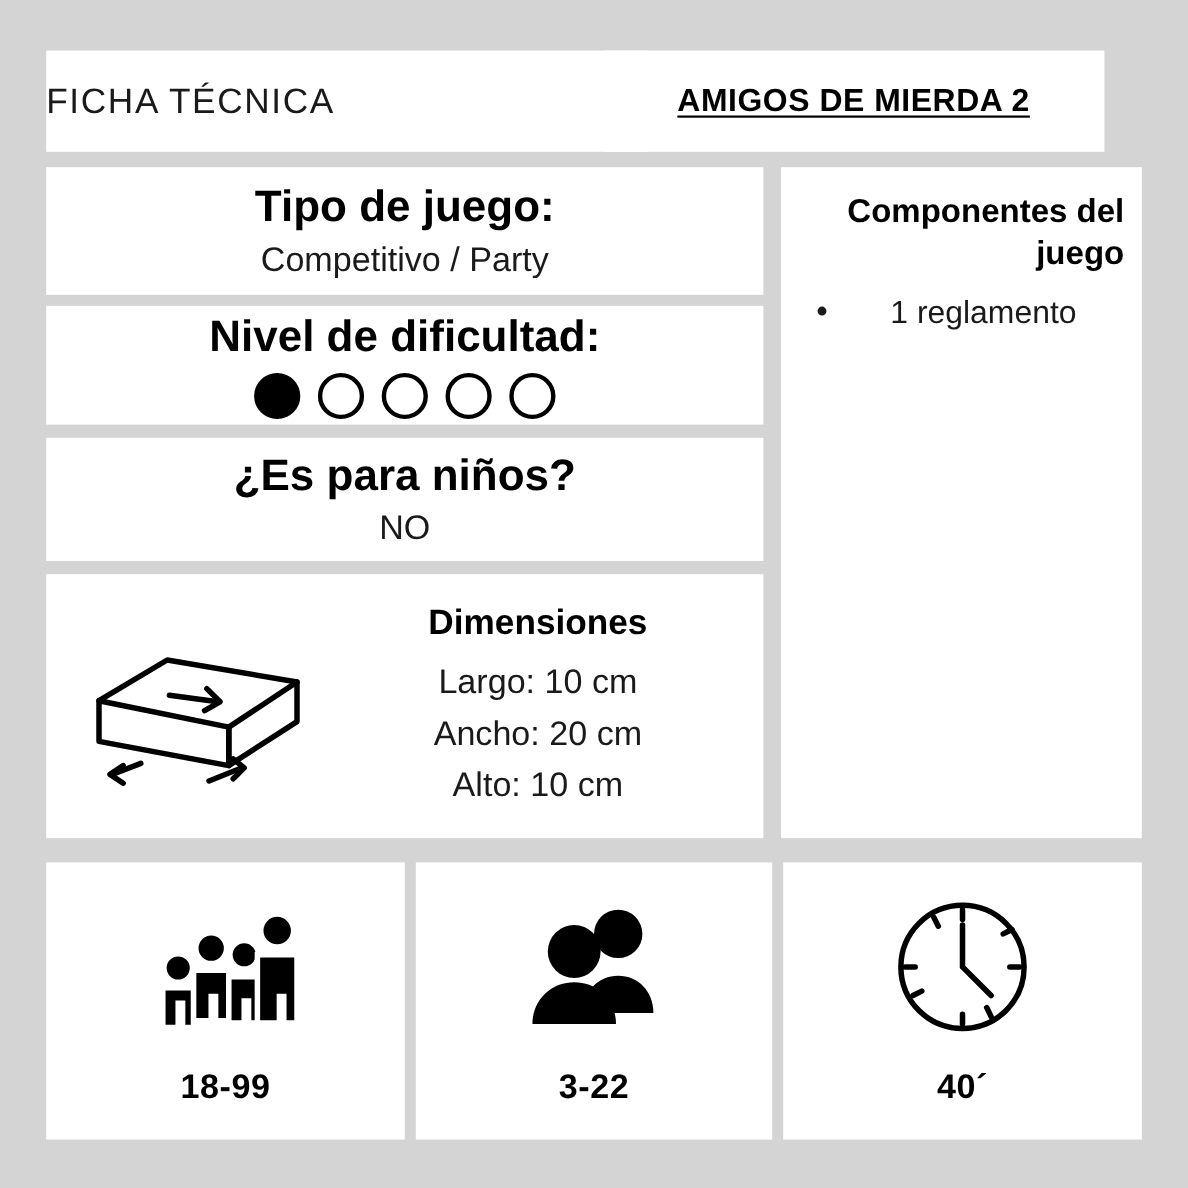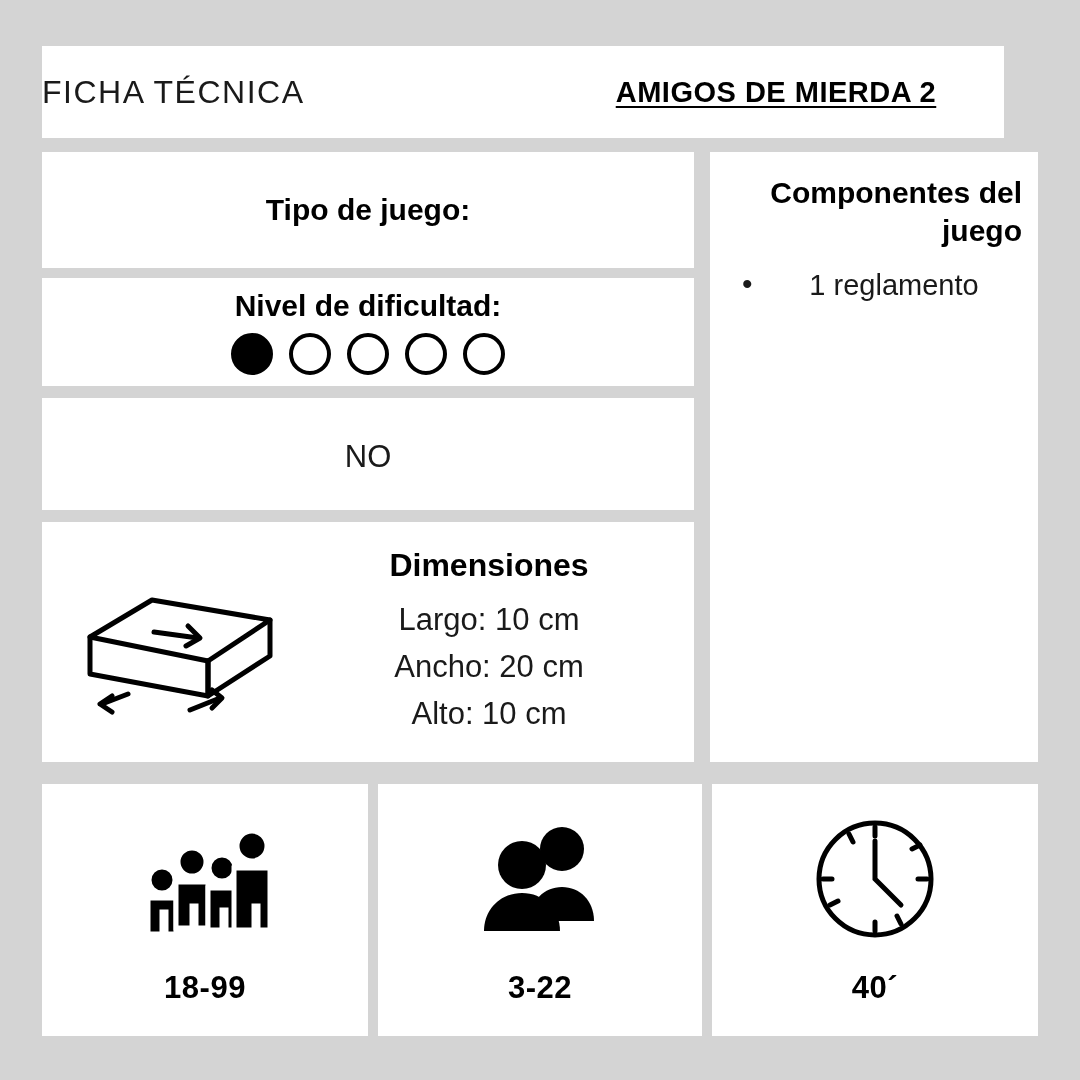--- a/index.html
+++ b/index.html
@@ -71,21 +71,21 @@
     width: 652px; height: 112px;
     display: flex; flex-direction: column;
     align-items: center; justify-content: center;
   }
   #card-dim {
     left: 42px; top: 522px;
     width: 652px; height: 240px;
   }
 
   .lbl {
-    font-size: 30px;
+    font-size: 40px;
     font-weight: bold;
     line-height: 1.15;
     text-align: right;
   }
   .val {
     font-size: 31px;
     font-weight: 400;
     color: #1a1a1a;
     line-height: 1.2;
     margin-top: 6px;
@@ -202,34 +202,36 @@
   <div class="card" id="card-ficha">
     <div id="ficha-title">FICHA TÉCNICA</div>
   </div>
 
   <div class="card" id="card-titulo">
     <div id="game-title">AMIGOS DE MIERDA 2</div>
   </div>
 
   <div class="card" id="card-tipo">
     <div class="lbl">Tipo de juego:</div>
+    <div class="val">Competitivo / Party</div>
   </div>
 
   <div class="card" id="card-nivel">
     <div class="lbl">Nivel de dificultad:</div>
     <div class="dots" id="difficulty-dots">
         <span class="dot filled"></span>
         <span class="dot"></span>
         <span class="dot"></span>
         <span class="dot"></span>
         <span class="dot"></span>
       </div>
   </div>
 
   <div class="card" id="card-ninos">
+    <div class="lbl">¿Es para niños?</div>
     <div class="val">NO</div>
   </div>
 
   <div class="card" id="card-dim">
     <div id="dim-inner">
       <div id="box-icon-wrap">
         <svg width="200" height="160" viewBox="0 0 200 160" fill="none" stroke="#000" stroke-width="5" stroke-linecap="round" stroke-linejoin="round">
           <path d="M10 75 L72 38 L190 58 L128 99 Z"></path>
           <path d="M10 75 L10 112 L128 134 L128 99"></path>
           <path d="M128 99 L128 134 L190 94 L190 58"></path>

